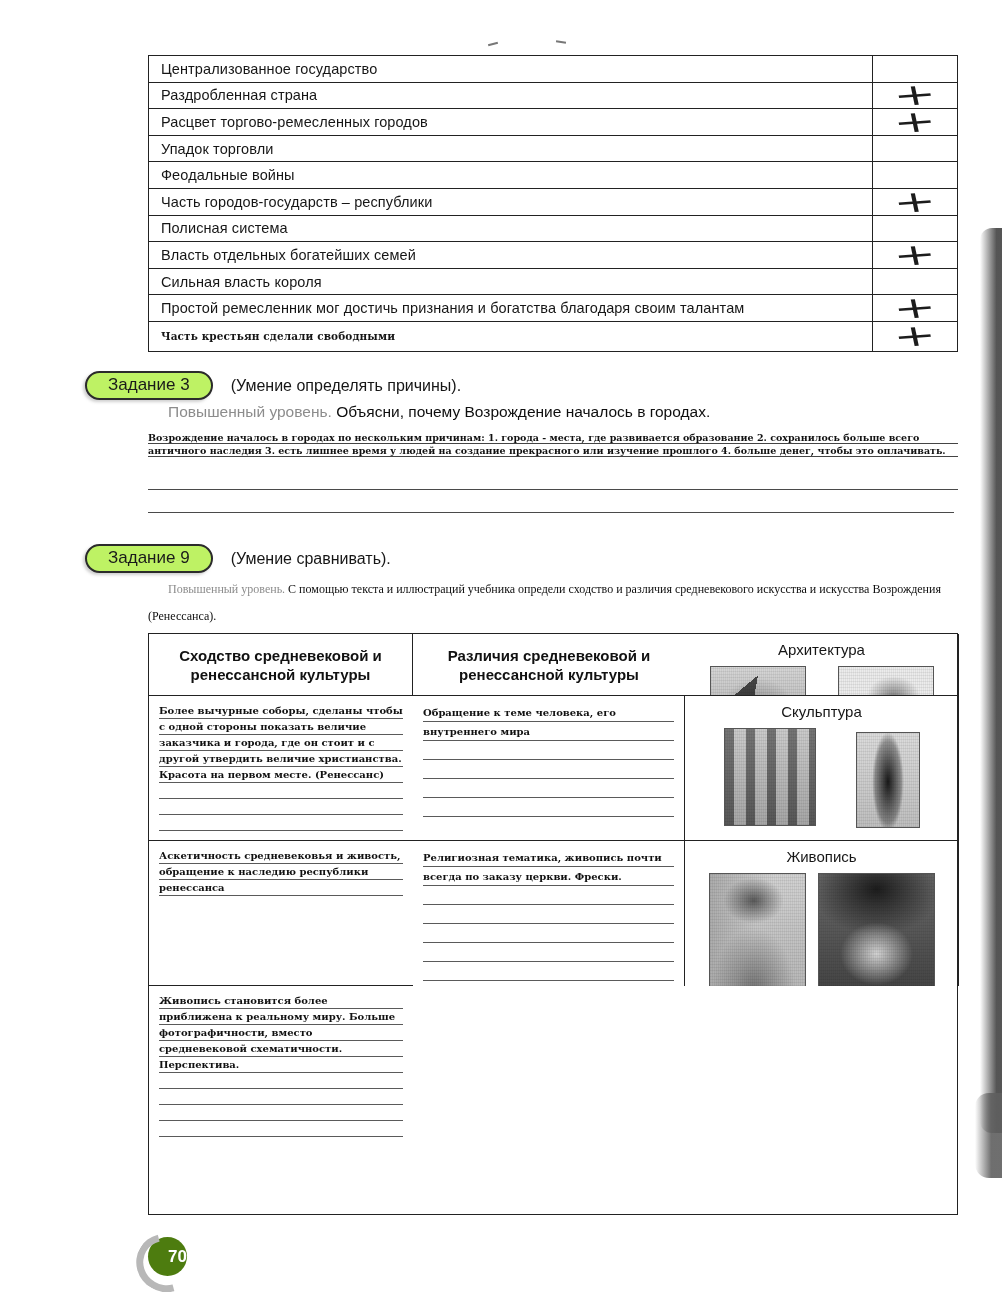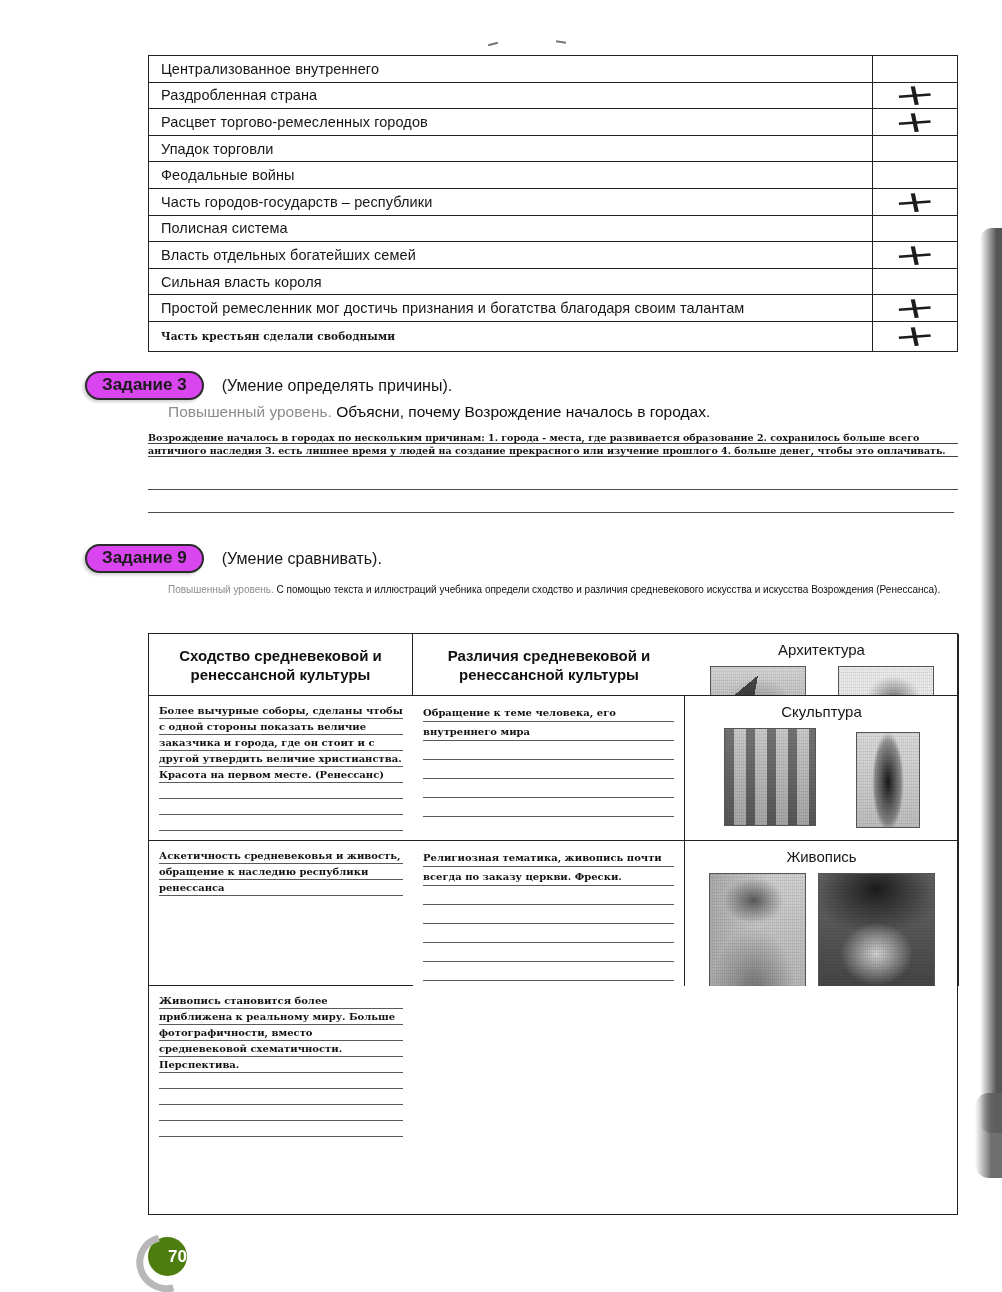--- a/index.html
+++ b/index.html
@@ -28,42 +28,42 @@
   }
   .plus {
     font-family:"DejaVu Sans", sans-serif; font-size:30px; font-weight:400;
     color:#1c1c1c; transform:scaleX(1.7) rotate(-7deg); line-height:20px;
   }
 
   
   .task-head { position:absolute; left:85px; display:flex; align-items:center; gap:18px; }
   .badge {
     display:inline-block; border:2px solid #2b2b2b; border-radius:15px;
-    padding:2px 15px 3px; font-weight:bold; font-size:17px; background:#d946ef;
+    padding:2px 21px 3px; font-weight:normal; font-size:17px; background:#bef264;
     box-shadow:-2px 2px 3px rgba(120,120,120,.35);
   }
   .skill { font-size:16px; color:#161616; }
   .gray { color:#8c8c8c; }
   .level-line { position:absolute; left:168px; font-size:15.5px; }
   .level-line .prompt-txt { color:#0e0e0e; }
 
   .hand { font-family:"DejaVu Serif", serif; font-weight:bold; color:#111; }
 
   .answer3 {
     position:absolute; left:148px; top:431px; width:810px;
     font-size:9.5px; line-height:13px; min-height:27px;
     background-image:repeating-linear-gradient(to bottom, transparent 0 12px, #444 12px 13px);
   }
   .rule { position:absolute; height:0; border-bottom:1.2px solid #4a4a4a; }
   .rule.r1 { left:148px; top:489px; width:810px; }
   .rule.r2 { left:148px; top:512px; width:806px; }
 
   .task4-prompt {
     position:absolute; left:148px; top:576px; width:816px;
-    font-size:10px; line-height:27px; text-indent:20px; color:#0e0e0e;
+    font-size:12px; line-height:27px; text-indent:20px; color:#0e0e0e;font-family:Liberation Serif, serif;
   }
 
   
   .cmp-table {
     position:absolute; left:148px; top:633px; width:810px; height:582px;
     display:grid; grid-template-columns:264px 272px 274px;
     grid-template-rows:62px 145px 145px 230px;
     border:1.5px solid #222; background:#fff;
   }
   .cmp-table > div { border-right:1px solid #222; border-bottom:1px solid #222; overflow:hidden; }
@@ -160,21 +160,21 @@
 </head>
 <body>
 
 <div class="page">
 
   <div class="pen-mark pm1"></div>
   <div class="pen-mark pm2"></div>
 
   <div class="top-table">
     <div class="trow">
-      <div class="tlabel">Централизованное внутреннего</div>
+      <div class="tlabel">Централизованное государство</div>
       <div class="tmark">
           <span class="plus"></span>
         </div>
     </div>
     <div class="trow">
       <div class="tlabel">Раздробленная страна</div>
       <div class="tmark">
           <span class="plus">+</span>
         </div>
     </div>

